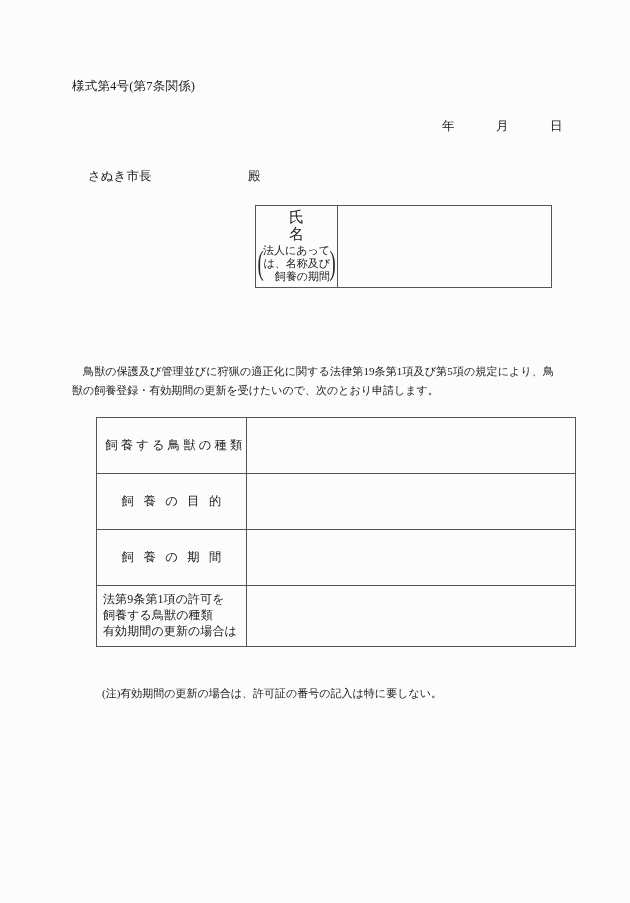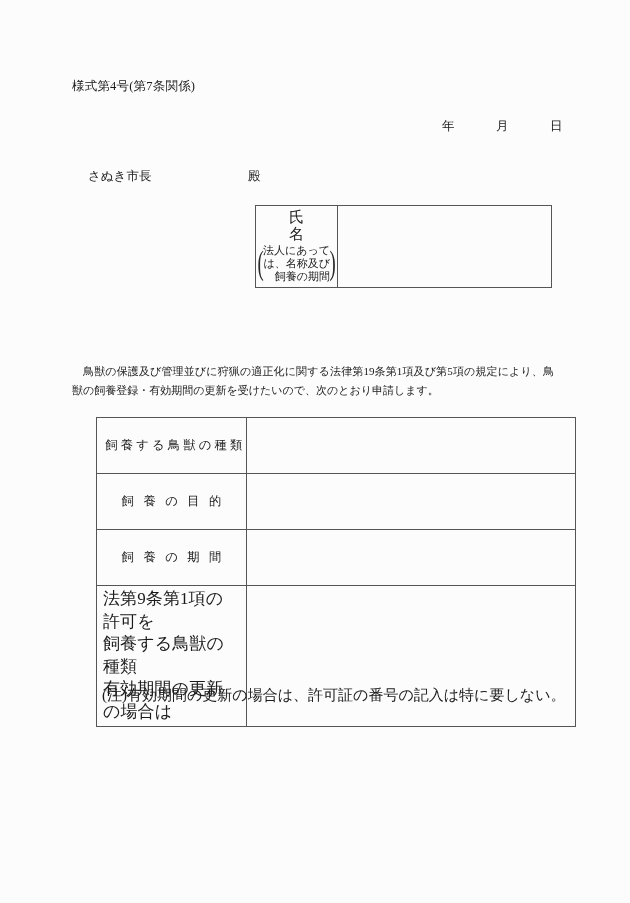--- a/index.html
+++ b/index.html
@@ -195,32 +195,32 @@
   }
   .m-lbl .lbl-spread-tight {
     display: inline-block;
     letter-spacing: 3.2px;
     padding-left: 3.2px;
     white-space: nowrap;
   }
   .m-lbl .lbl-multiline {
     display: block;
     text-align: left;
-    font-size: 17px;
+    font-size: 12px;
     line-height: 1.33;
     letter-spacing: 0.1px;
     padding: 0 1px;
   }
 
   
   .footnote {
     position: absolute;
     left: 102px;
     top: 686px;
-    font-size: 15px;
+    font-size: 11px;
     white-space: nowrap;
   }
 </style>
 </head>
 <body>
 
 <div class="page">
 
   <div class="form-number">様式第4号(第7条関係)</div>
 

